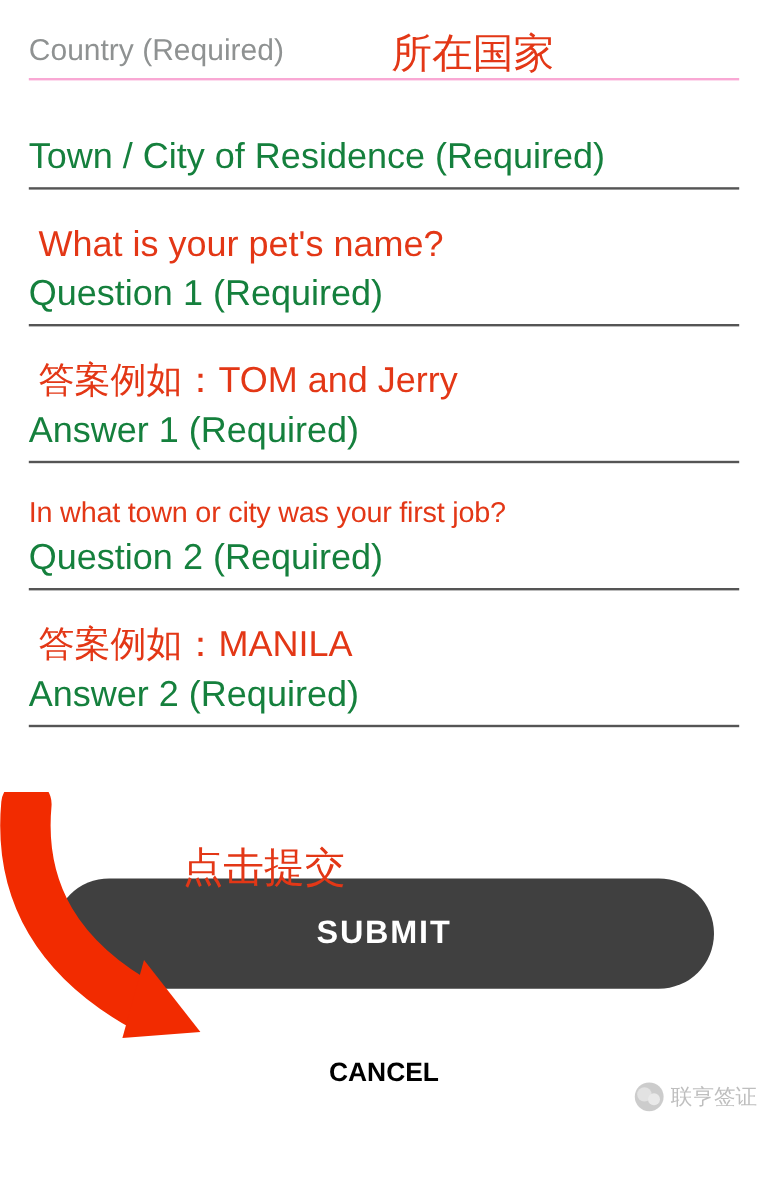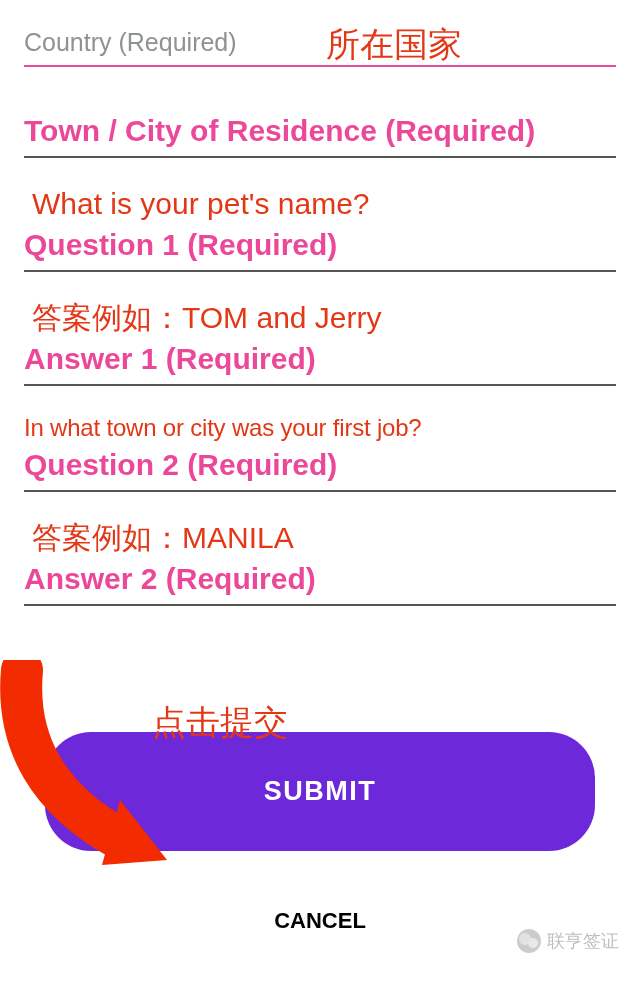--- a/index.html
+++ b/index.html
@@ -9,37 +9,37 @@
       font-family: -apple-system, BlinkMacSystemFont, "Helvetica Neue", Arial, "PingFang SC", "Microsoft YaHei", sans-serif;
       position: relative;
       padding: 10px 24px 0 24px;
     }
     .field {
       border-bottom: 2px solid #555;
       padding-bottom: 6px;
       margin-bottom: 26px;
       position: relative;
     }
-    .field.light-border { border-bottom: 2px solid #ec4899; }
+    .field.light-border { border-bottom: 2px solid #f9a8d4; }
     .field-label {
       color: #8f9292;
       font-size: 25px;
       font-weight: 400;
       line-height: 1.3;
     }
     .field-value {
       color: #000;
       font-size: 30px;
       font-weight: 400;
       line-height: 1.3;
     }
     .placeholder {
-      color: #ec4899;
+      color: #15803d;
       font-size: 30px;
-      font-weight: 700;
+      font-weight: 400;
       line-height: 1.3;
     }
     .annotation-red {
       color: #e33716;
       font-size: 30px;
       font-weight: 400;
       line-height: 1.3;
     }
     .ann-large { font-size: 24px; }
     .ann-city {
@@ -53,25 +53,25 @@
       position: absolute;
       left: 326px;
       top: 22px;
       color: #e33716;
       font-size: 34px;
     }
     .submit-btn {
       display: flex;
       align-items: center;
       justify-content: center;
-      background: #6d28d9;
+      background: #404040;
       color: #fff;
       border-radius: 46px;
       width: 550px;
-      height: 119px;
+      height: 92px;
       margin: 126px auto 0 auto;
       font-size: 27px;
       font-weight: 700;
       letter-spacing: 1.5px;
       border: none;
     }
     .cancel-btn {
       display: flex;
       align-items: center;
       justify-content: center;
@@ -93,21 +93,21 @@
     }
     .click-label {
       position: absolute;
       left: 152px;
       top: 700px;
       color: #e33716;
       font-size: 34px;
     }
     .wechat {
       position: absolute;
-      right: 21px;
+      right: 9px;
       bottom: 8px;
       display: flex;
       align-items: center;
       gap: 6px;
       opacity: 0.42;
       color: #666;
       font-size: 18px;
     }
     .wechat-logo {
       width: 24px; height: 24px;

